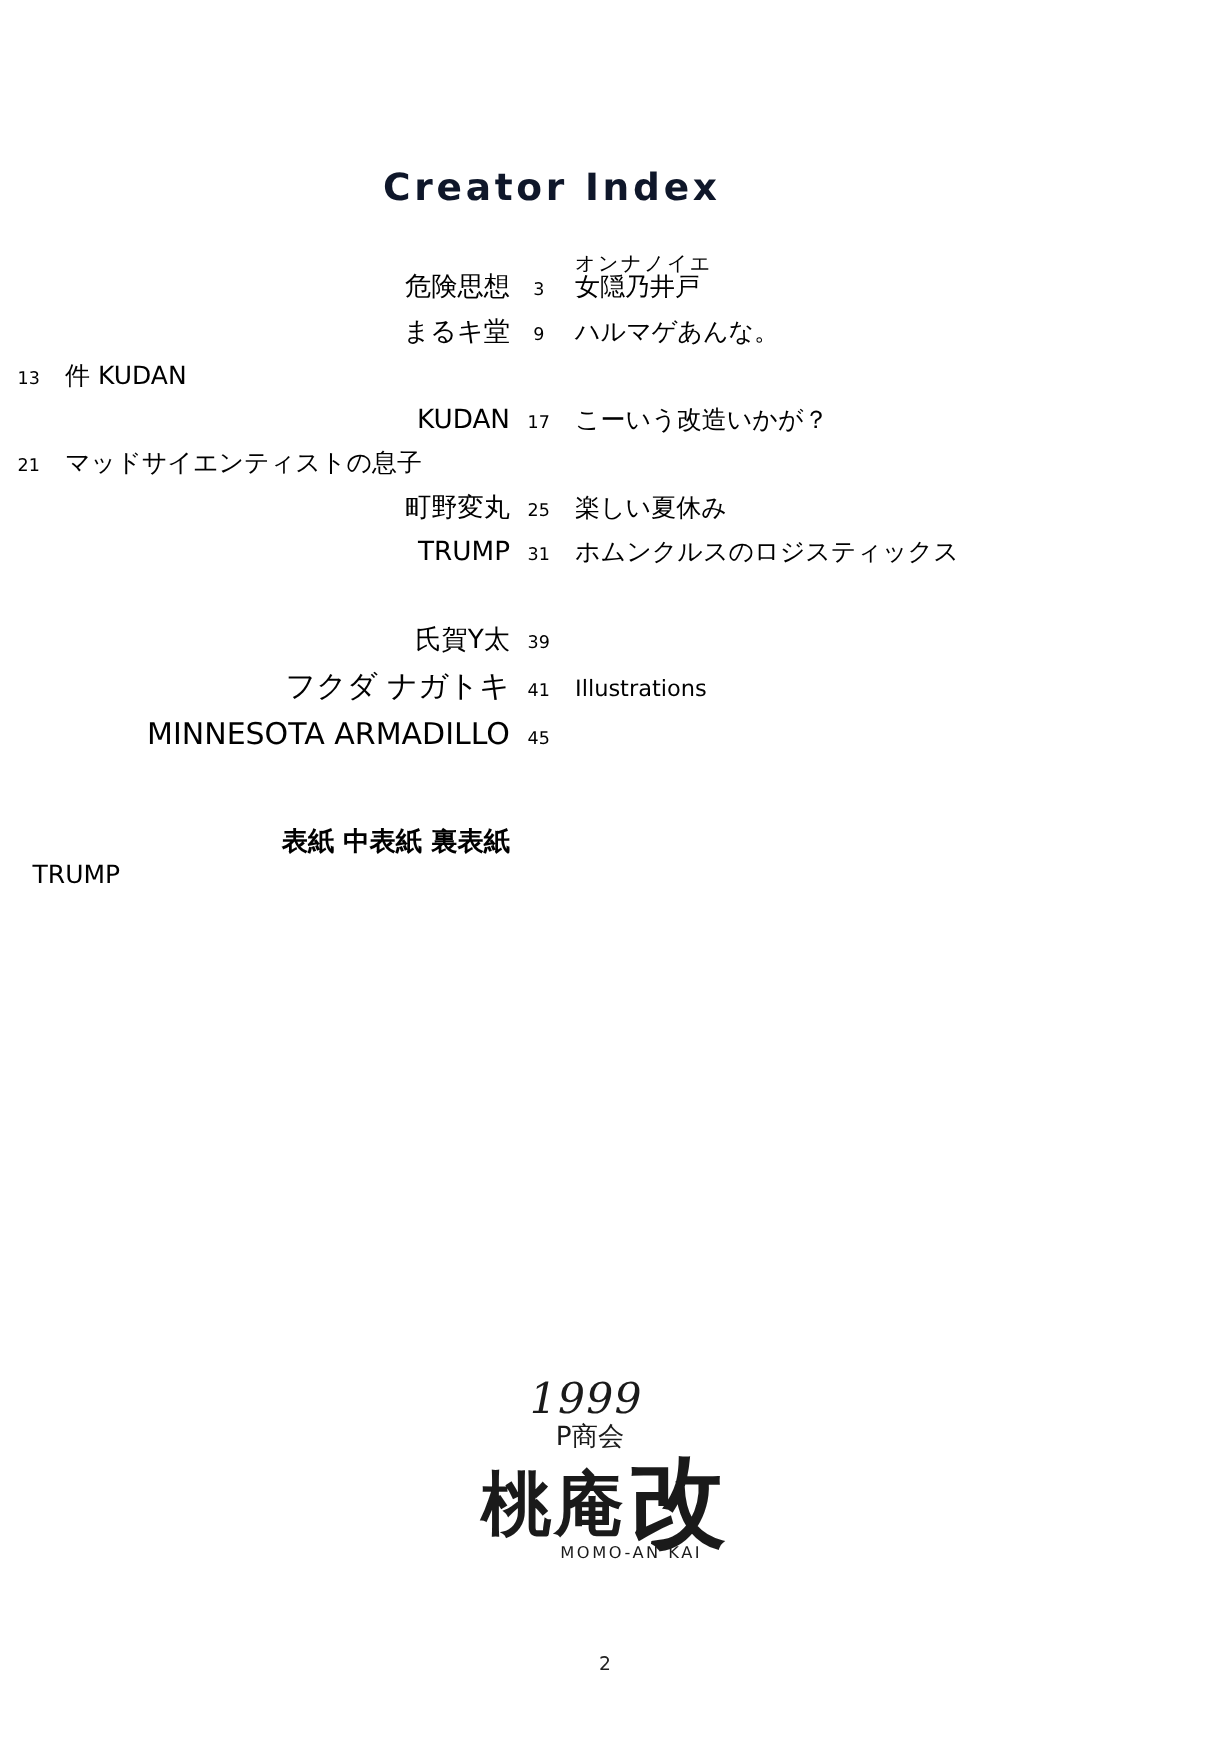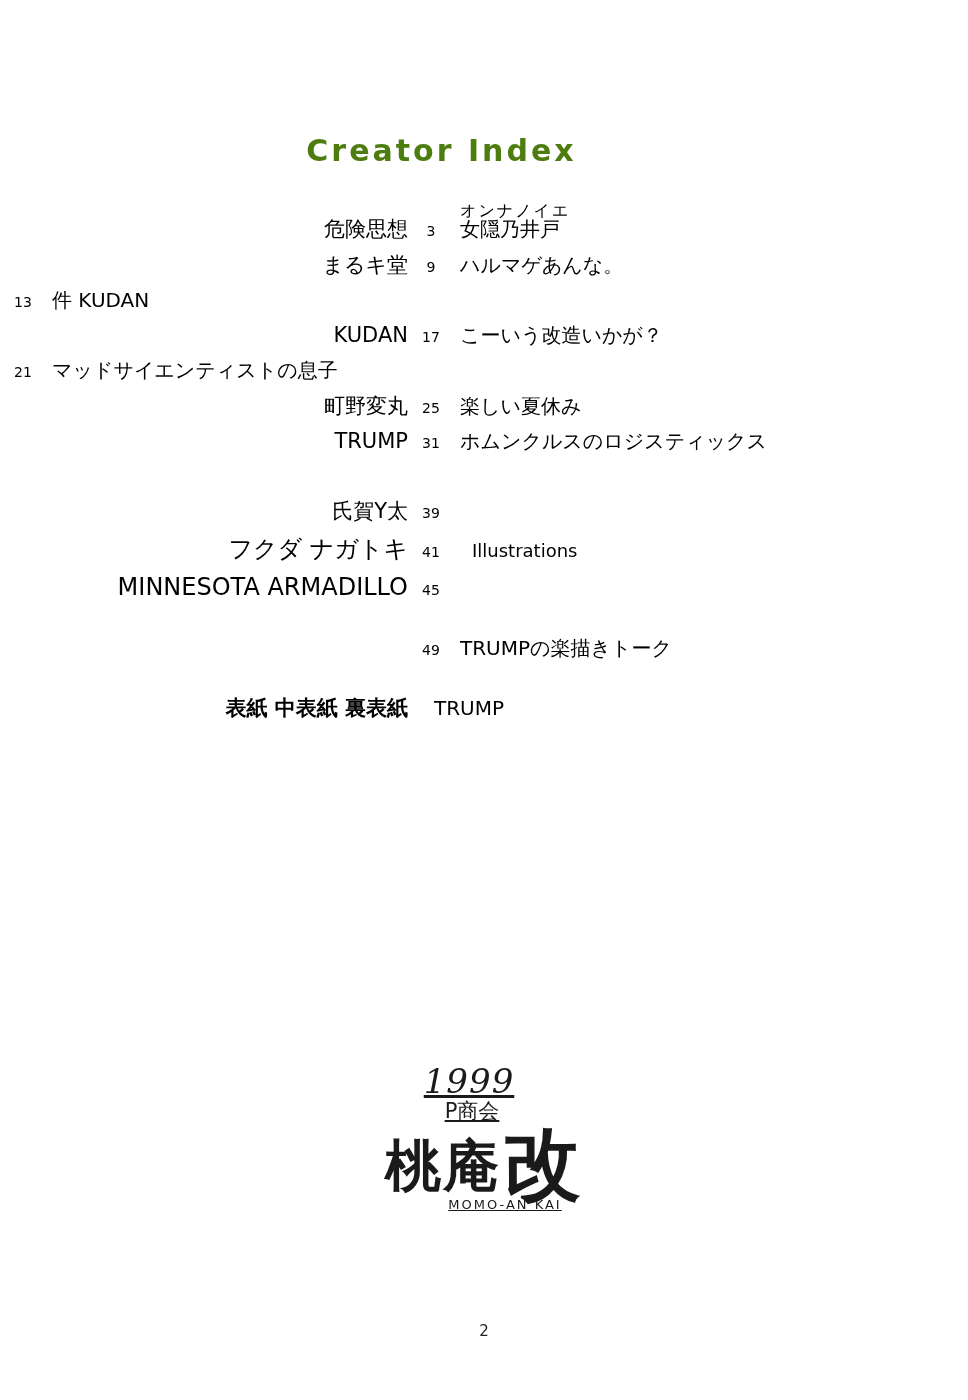--- a/index.html
+++ b/index.html
@@ -25,21 +25,21 @@
   .index-title {
     position: absolute;
     top: 133px;
     left: 0;
     width: 883px;
     text-align: center;
     font-family: "DejaVu Sans", sans-serif;
     font-size: 30px;
     font-weight: 700;
     letter-spacing: 3px;
-    color: #4d7c0f;
+    color: #0f172a;
   }
 
   
   .toc {
     position: absolute;
     top: 215px;
     left: 0;
     width: 968px;
   }
   .toc-group {
@@ -82,50 +82,49 @@
 
   .gap-a { height: 34px; }
   .gap-b { height: 26px; }
   .gap-c { height: 24px; }
 
   .toc-row.small-author .col-author {
     font-size: 24px;
   }
   .toc-row .col-title.latin {
     font-size: 18px;
-    margin-left: 12px;
   }
 
   
   .cover-credit {
     display: flex;
-    align-items: center;
+    align-items: flex-start;
+    flex-direction: column;
   }
   .cover-credit .labels {
     width: 408px;
     text-align: right;
     font-size: 21px;
     font-family: "DejaVu Sans", sans-serif;
     font-weight: 600;
   }
   .cover-credit .who {
     padding-left: 26px;
     font-size: 20px;
     font-family: "DejaVu Sans", sans-serif;
   }
 
   
   .logo {
     position: absolute;
     left: 0;
-    top: 1064px;
+    top: 1102px;
     width: 968px;
     text-align: center;
     color: #1a1a1a;
-    text-decoration: underline;
   }
   .logo-year {
     font-family: "DejaVu Serif", serif;
     font-style: italic;
     font-size: 34px;
     letter-spacing: 1px;
     line-height: 1;
     margin-left: -30px;
   }
   .logo-shop {
@@ -255,27 +254,20 @@
       <div class="toc-row small-author">
         <div class="col-author">MINNESOTA ARMADILLO</div>
         <div class="col-page">45</div>
         <div class="col-title latin"></div>
       </div>
 
     </div>
 
     <div class="gap-b"></div>
 
-    <div class="toc-group">
-      <div class="toc-row">
-        <div class="col-author"></div>
-        <div class="col-page">49</div>
-        <div class="col-title">TRUMPの楽描きトーク</div>
-      </div>
-    </div>
 
     <div class="gap-c"></div>
 
     <div class="cover-credit">
       <div class="labels">表紙 中表紙 裏表紙</div>
       <div class="who">TRUMP</div>
     </div>
 
   </div>
 

